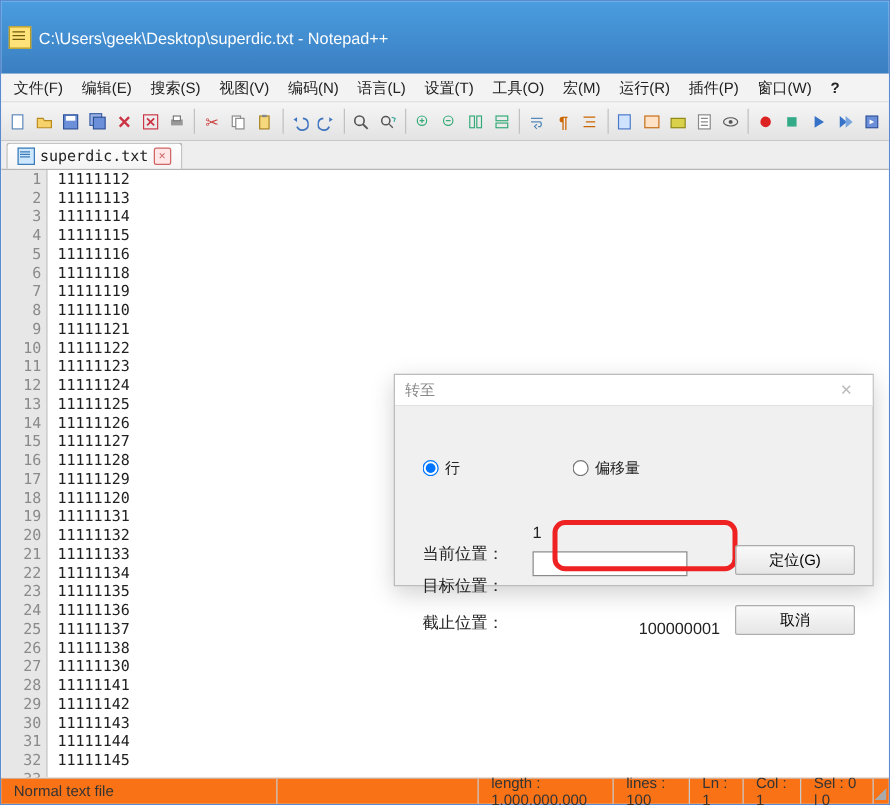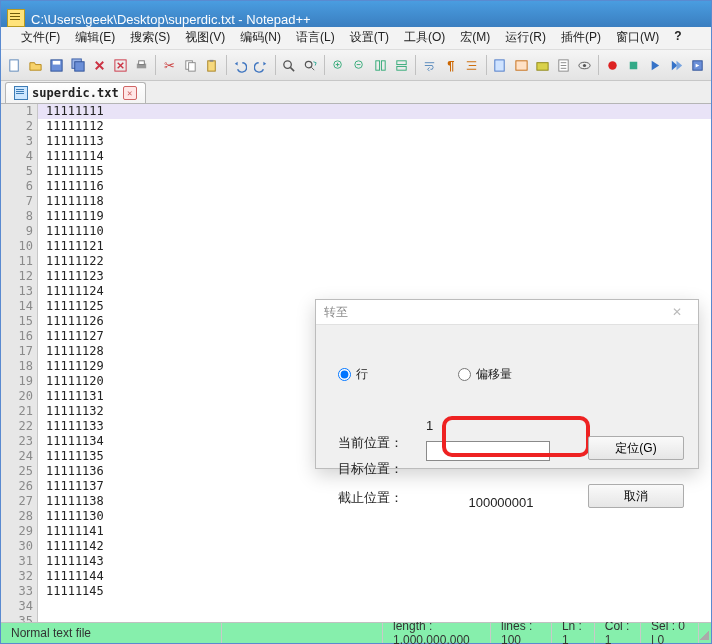--- a/index.html
+++ b/index.html
@@ -9,37 +9,37 @@
     color: #222;
   }
   .window-outer {
     width: 710px; height: 642px; border: 1px solid #5a8ad0;
     display: flex; flex-direction: column; background: #fff;
     position: relative;
   }
   
   .titlebar {
     height: 26px; background: linear-gradient(#4a9de0, #3a7ec0);
-    display: flex; align-items: flex-end; padding: 0 6px; color: #fff;
+    display: flex; align-items: center; padding: 16px 6px; color: #fff;
     flex: 0 0 auto;
   }
   .titlebar .doc-icon {
     width: 16px; height: 16px; margin-right: 6px; background: #ffe37a;
     border: 1px solid #b79a21; position: relative; flex: 0 0 auto;
   }
   .titlebar .doc-icon:after {
     content: ""; position: absolute; left: 2px; top: 3px; width: 10px; height: 1px;
     background: #6f5b0a; box-shadow: 0 3px 0 #6f5b0a, 0 6px 0 #6f5b0a;
   }
   .titlebar .title { font-size: 13px; opacity: .98; }
 
   
   .menubar {
-    height: 22px; display: flex; align-items: flex-start; gap: 3px;
-    padding: 0 14px; background: #f3f3f3; border-bottom: 1px solid #ddd;
+    height: 22px; display: flex; align-items: center; gap: 3px;
+    padding: 0 4px; background: #f3f3f3; border-bottom: 1px solid #ddd;
     flex: 0 0 auto;
   }
   .menubar .mi { padding: 2px 6px; border-radius: 2px; font-size: 12px; }
   .menubar .help { font-weight: bold; padding: 2px 6px; }
 
   
   .toolbar {
     height: 30px; display: flex; align-items: center; gap: 2px;
     padding: 0 4px; background: #e1e1e1 linear-gradient(#f5f5f5,#e3e3e3);
     border-bottom: 1px solid #c7c7c7; flex: 0 0 auto;
@@ -58,21 +58,20 @@
   .tabstrip {
     height: 22px; background: #eee; display: flex; align-items: flex-end;
     padding: 0 4px; border-bottom: 1px solid #b5b5b5; flex: 0 0 auto;
   }
   .tab {
     display: flex; align-items: center; gap: 4px; height: 20px;
     padding: 0 8px; background: linear-gradient(#fff,#f4f4f4);
     border: 1px solid #b5b5b5; border-bottom: none;
     border-radius: 3px 3px 0 0; font-family: "SimSun","NSimSun",monospace;
     font-size: 12px;
-    font-weight: bold;
   }
   .tab .file-icon { width: 12px; height: 12px; background:#cde7ff;
     border:1px solid #3d7cb6; position: relative; }
   .tab .file-icon:after{content:"";position:absolute;left:1px;top:2px;width:8px;height:1px;
     background:#3d7cb6;box-shadow:0 2px 0 #3d7cb6,0 4px 0 #3d7cb6;}
   .tab .close { width: 12px; height: 12px; display:flex;align-items:center;justify-content:center;
     border:1px solid #d06565; color:#d06565; background:#ffe7e7; border-radius:2px; font-size:9px;
     line-height:1;}
   
   .editor {
@@ -86,21 +85,21 @@
   .code {
     flex: 1; font-family: "SimSun","NSimSun",monospace; font-size: 12px; color:#222;
     position: relative;
   }
   .line { height: 15px; line-height: 15px; padding: 0 8px; white-space: pre; }
   .gline { height: 15px; line-height: 15px; padding: 0 4px; }
   .current-line-bg { background: #e9e3f7; }
 
   
   .statusbar {
-    height: 20px; border-top: 1px solid #c1c1c1; background: #86efac;
+    height: 20px; border-top: 1px solid #c1c1c1; background: #f97316;
     display: flex; align-items: center; font-size: 12px; color: #333;
     font-family: "Segoe UI", Arial, sans-serif; flex: 0 0 auto;
   }
   .statusbar .cell { padding: 0 10px; border-right: 1px solid #c9c9c9; height:100%;
     display:flex;align-items:center; }
   .statusbar .cell:last-child { border-right:none; }
   .statusbar .grip { margin-left:auto; width:14px; height:14px; margin-right:2px;
     background:
       linear-gradient(135deg,transparent 60%,#aaa 60%);
   }
@@ -126,21 +125,21 @@
   .radio-row { position:absolute; left:22px; top:18px; display:flex; gap:90px;
     font-size:12px;}
   .radio-row label { display:flex; align-items:center; gap:5px;}
   .radio-row input { margin:0; }
   .fld { position:absolute; left:22px; font-size:13px; display:flex; align-items:center; }
   .fld .lab { width: 88px; margin-top: 36px; }
   .fld .val { width: 150px; }
   .fld-cur { top: 50px; }
   .fld-tgt { top: 76px; }
   .fld-end { top: 102px; }
-  .fld-end .val { text-align:center;margin-top:45px; }
+  .fld-end .val { text-align:right;margin-top:45px; }
   .fld input[type=text] {
     width: 118px; height: 18px; border:1px solid #8a8a8a; background:#fff;
     font-size:12px; padding:0 2px;
   }
   .highlight-ring {
     position:absolute; left:126px; top:68px; width:140px; height:33px;
     border: 4px solid #e22; border-radius: 10px; pointer-events:none;
   }
   .dlg-btns { position:absolute; right: 14px; top: 72px; display:flex; flex-direction:column; gap:8px;}
   .dlg-btns button {
@@ -395,21 +394,20 @@
         <div class="gline">28</div>
         <div class="gline">29</div>
         <div class="gline">30</div>
         <div class="gline">31</div>
         <div class="gline">32</div>
         <div class="gline">33</div>
         <div class="gline">34</div>
         <div class="gline">35</div>
       </div>
     <div class="code" id="code">
-        <div class="line current-line-bg">11111111</div>
         <div class="line">11111112</div>
         <div class="line">11111113</div>
         <div class="line">11111114</div>
         <div class="line">11111115</div>
         <div class="line">11111116</div>
         <div class="line">11111118</div>
         <div class="line">11111119</div>
         <div class="line">11111110</div>
         <div class="line">11111121</div>
         <div class="line">11111122</div>

